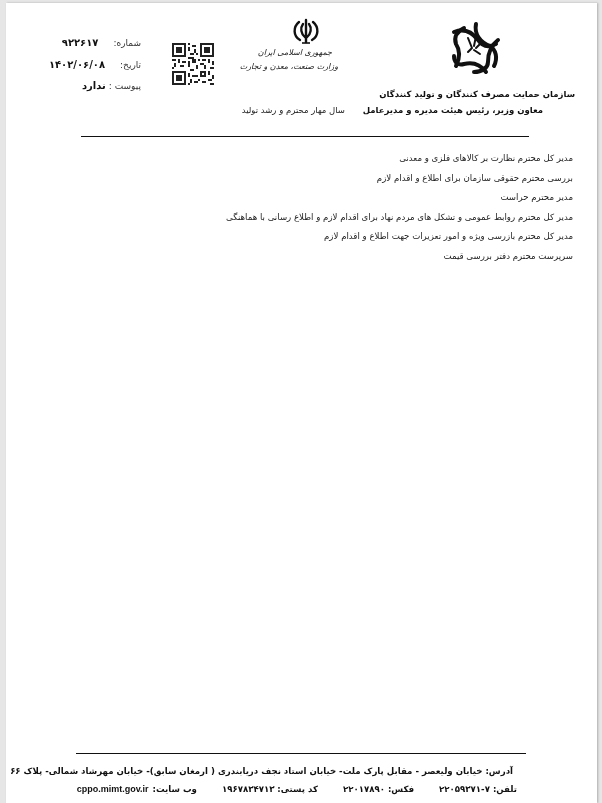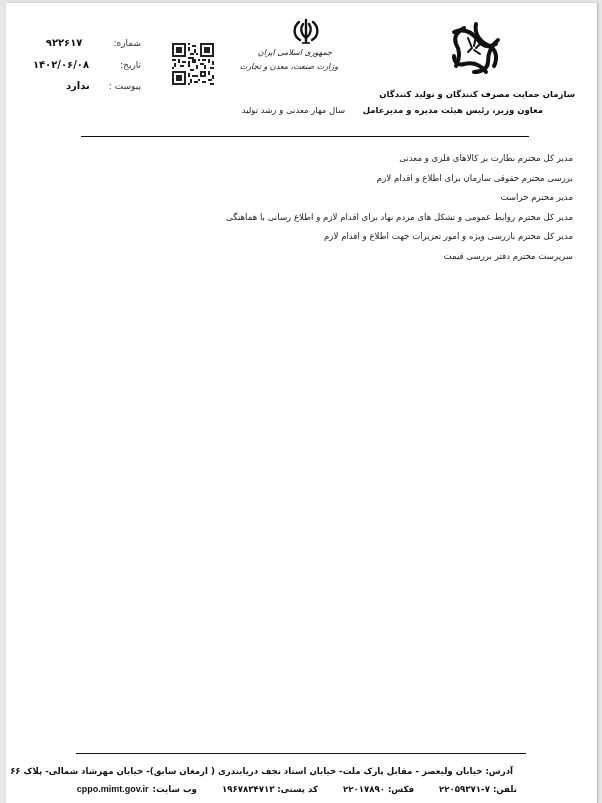--- a/index.html
+++ b/index.html
@@ -22,21 +22,21 @@
       color: #111;
     }
 
     
     .meta-row {
       position: absolute;
       direction: rtl;
       font-size: 9px;
       white-space: nowrap;
     }
-    .meta-label { color: #333; font-size: 9px; margin-left: 16px; }
+    .meta-label { color: #333; font-size: 9px; }
     .meta-value { font-weight: bold; font-size: 10px; margin-right: 15px; }
 
     
     .qr {
       position: absolute;
       left: 166px;
       top: 40px;
       width: 42px;
       height: 42px;
     }
@@ -199,21 +199,21 @@
       <path d="M30 6 C28 16 34 24 44 28 C50 32 52 40 48 48" stroke-width="4"></path>
       <path d="M52 22 C44 28 42 36 42 44 C42 50 36 54 28 54" stroke-width="4"></path>
       <path d="M40 54 C34 46 26 44 18 46 C12 48 8 44 8 38" stroke-width="4"></path>
       <path d="M10 48 C14 40 14 32 10 26 C8 20 10 14 18 10" stroke-width="4"></path>
       <path d="M22 20 L26 30 M30 18 L28 28 M36 24 L30 30 M34 36 L28 32 M22 34 L26 30" stroke-width="2"></path>
     </g>
   </svg>
 
   <div class="org-text" style="right:22px; top:86px;">سازمان حمایت مصرف کنندگان و تولید کنندگان</div>
   <div class="org-text" style="right:54px; top:102px;text-align:center;">معاون وزیر، رئیس هیئت مدیره و مدیرعامل</div>
-  <div class="slogan" style="right:252px; top:102px;">سال مهار معدنی و رشد تولید</div>
+  <div class="slogan" style="right:252px; top:102px;">سال مهار محترم و رشد تولید</div>
 
   <div class="rule" style="left:75px; width:448px; top:133px;"></div>
 
   <div class="recipients">
     <div>مدیر کل محترم نظارت بر کالاهای فلزی و معدنی</div>
     <div>بررسی محترم حقوقی سازمان برای اطلاع و اقدام لازم</div>
     <div>مدیر محترم حراست</div>
     <div>مدیر کل  محترم روابط عمومی و تشکل های مردم نهاد برای اقدام لازم و اطلاع رسانی با هماهنگی</div>
     <div>مدیر کل محترم بازرسی ویژه و امور تعزیرات جهت اطلاع و اقدام لازم</div>
     <div>سرپرست محترم دفتر بررسی قیمت</div>

